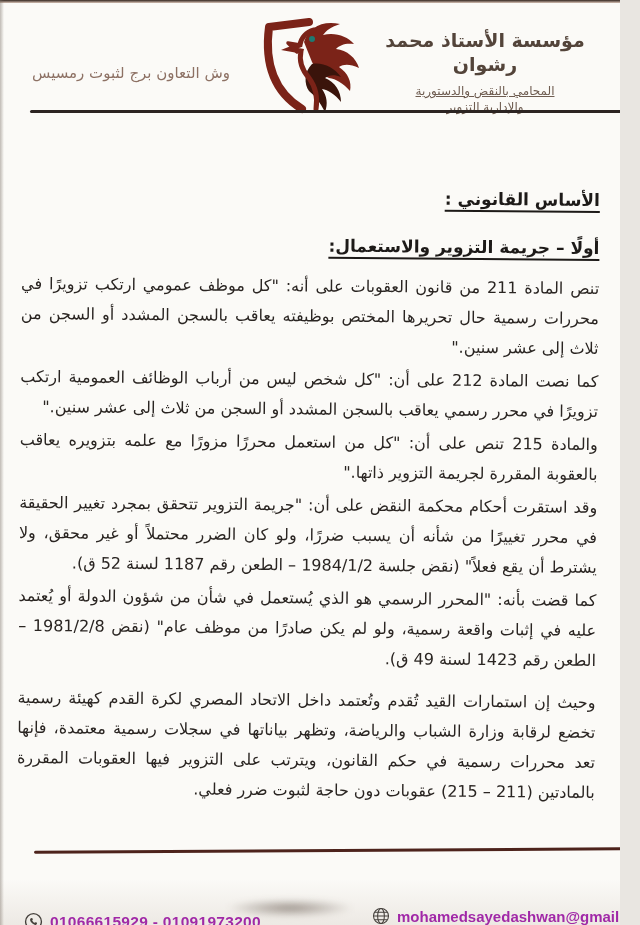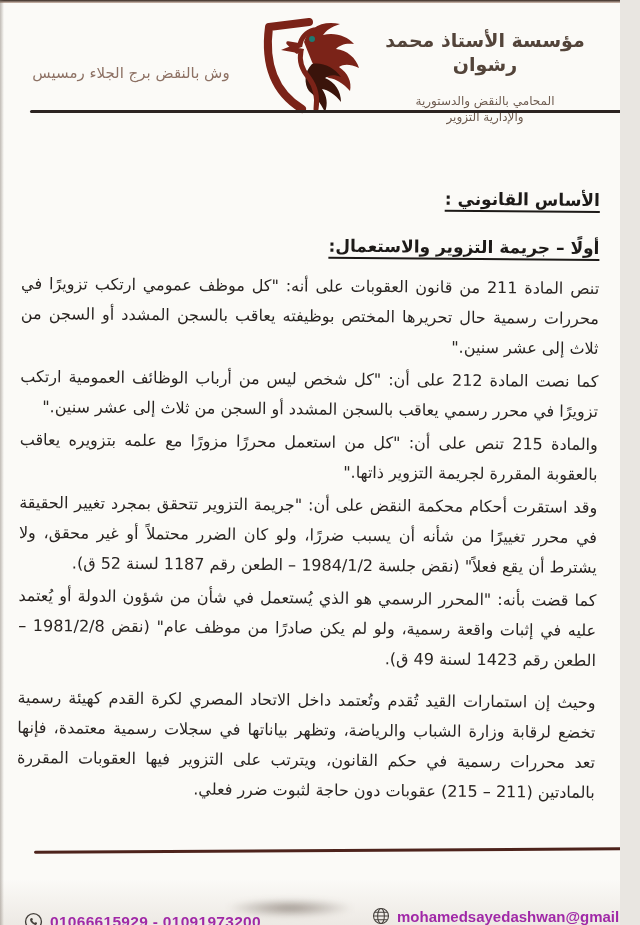--- a/index.html
+++ b/index.html
@@ -26,21 +26,21 @@
     pointer-events:none;
   }
 
   
   .firm-block{
     position:absolute;top:28px;right:12px;width:246px;
     text-align:center;direction:rtl;color:#53443a;
   }
   .firm-name{font-size:19px;font-weight:bold;line-height:24px;}
   .firm-sub{font-size:12px;line-height:16px;color:#6e5c50;}
-  .firm-sub.first{margin-top:17px;}
+  .firm-sub.first{margin-top:7px;text-decoration:underline;}
   .logo{position:absolute;top:12px;left:252px;width:120px;height:112px;}
   .address{
     position:absolute;top:64px;left:12px;width:238px;
     text-align:center;direction:rtl;font-size:15px;color:#8d7164;
   }
   .rule{border-radius:2px;}
   .rule-top{
     position:absolute;top:110px;left:30px;width:596px;height:3px;
     background:#2c2422;
   }
@@ -109,21 +109,21 @@
         <path d="M60 52 C70 50 82 55 89 65 C82 62 77 63 73 66 C83 70 89 79 89 90 C83 82 76 78 70 77 C75 84 76 92 73 100 C68 90 62 83 57 79 C52 72 52 60 60 52 Z" fill="#3a140b"></path>
 
         <path d="M62 18 C54 20 49 26 48 33 L38 37 L49 39 C47 48 50 58 57 66 C63 74 66 84 64 97" fill="none" stroke="#7b2318" stroke-width="5" stroke-linecap="round"></path>
 
         <path d="M48 33 L36 31 L45 40" fill="none" stroke="#7b2318" stroke-width="3.5" stroke-linecap="round" stroke-linejoin="round"></path>
 
         <circle cx="60" cy="27" r="3" fill="#1e7a72"></circle>
       </svg>
     </div>
 
-    <div class="address">وش بالنقض  برج الجلاء رمسيس</div>
+    <div class="address">وش التعاون  برج لثبوت رمسيس</div>
   </header>
 
   <div class="rule rule-top"></div>
 
   <main class="doc" dir="rtl" lang="ar">
     <h1>الأساس القانوني :</h1>
     <h2>أولًا – جريمة التزوير والاستعمال:</h2>
     <p>تنص المادة 211 من قانون العقوبات على أنه: "كل موظف عمومي ارتكب تزويرًا في محررات رسمية حال تحريرها المختص بوظيفته يعاقب بالسجن المشدد أو السجن من ثلاث إلى عشر سنين."</p>
     <p>كما نصت المادة 212 على أن: "كل شخص ليس من أرباب الوظائف العمومية ارتكب تزويرًا في محرر رسمي يعاقب بالسجن المشدد أو السجن من ثلاث إلى عشر سنين."</p>
     <p>والمادة 215 تنص على أن: "كل من استعمل محررًا مزورًا مع علمه بتزويره يعاقب بالعقوبة المقررة لجريمة التزوير ذاتها."</p>

